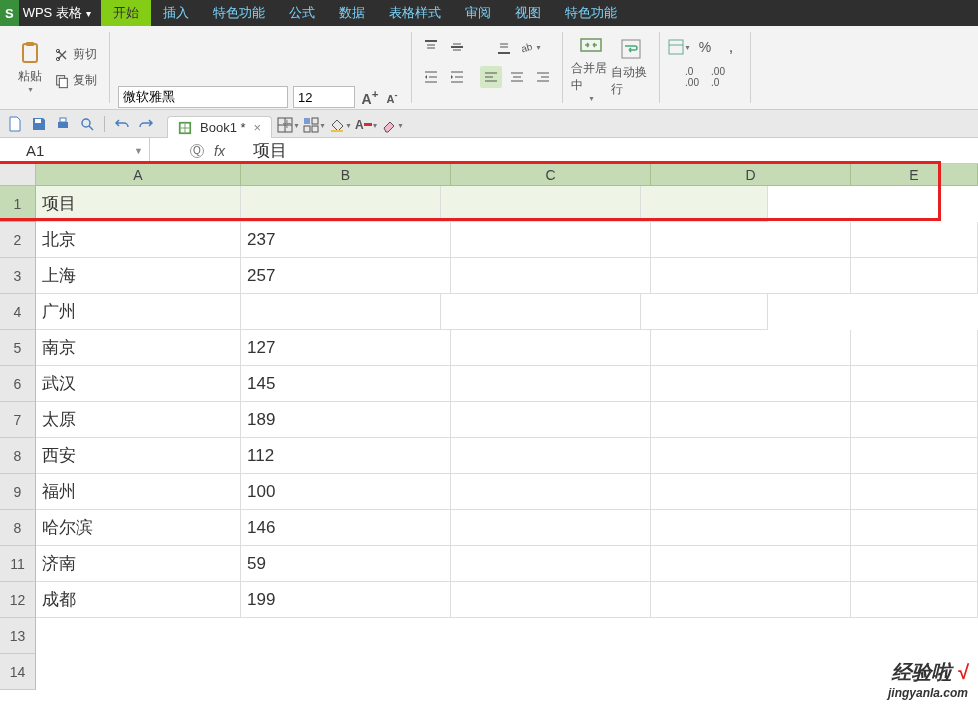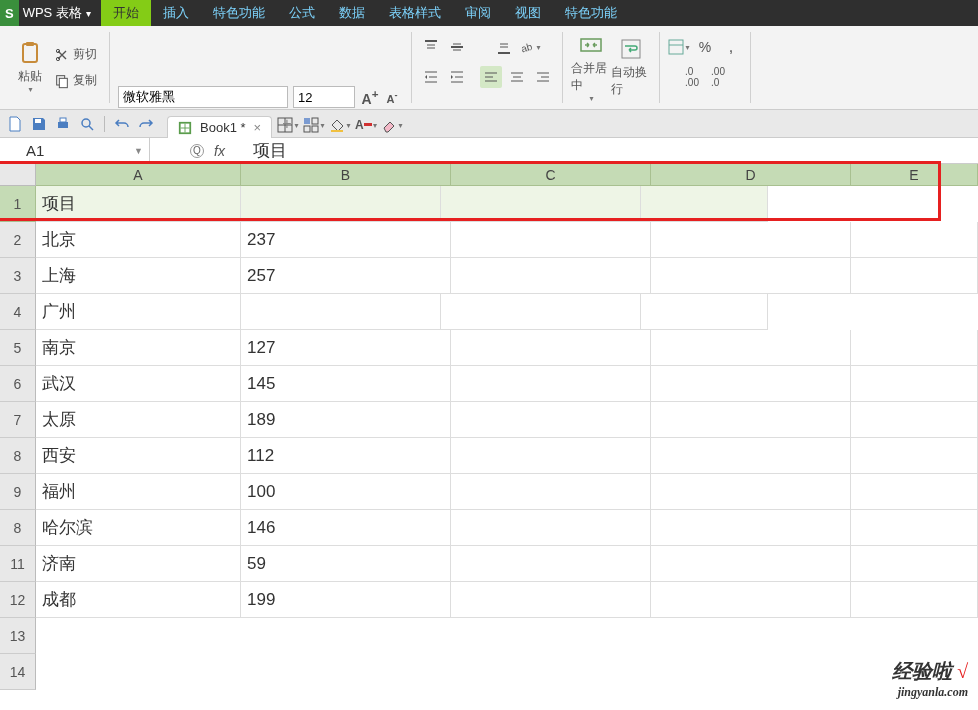--- a/index.html
+++ b/index.html
@@ -61,21 +61,21 @@
   .row-h.sel { background: #c5dbb5; border-right:1px solid #a8c090; border-bottom:1px solid #a8c090;}
   .cells { position: absolute; left: 36px; top: 22px; }
   .row { display: flex; height: 36px; }
   .cell { border-right: 1px solid #ddd; border-bottom: 1px solid #ddd; display: flex; align-items: center; padding-left: 6px; font-size: 17px; background: #fff; }
   .row1 .cell { background: #eef5e6; font-weight: 500; }
   .highlight-box { position: absolute; border: 3px solid #e62020; pointer-events: none; }
 
   
   .col-A { width: 205px; } .col-B { width: 210px; } .col-C { width: 200px; } .col-D { width: 200px; } .col-E { width: 127px; }
 
-  .watermark { position: absolute; right: 10px; bottom: 10px; text-align: right; font-family: Liberation Serif, serif; }
+  .watermark { position: absolute; right: 10px; bottom: 10px; text-align: right; font-family: Liberation Sans, sans-serif; }
   .wm1 { font-size: 20px; font-weight: bold; font-style: italic; color: #333; text-shadow: 1px 1px 0 #fff; }
   .wm1 .chk { color: #e62020; }
   .wm2 { font-size: 12px; font-weight: bold; font-style: italic; color: #333; text-shadow: 1px 1px 0 #fff; }
 </style>
 </head>
 <body>
 
 <div class="title-bar">
   <div class="app-logo">S</div>
   <div class="app-name">WPS 表格</div>

